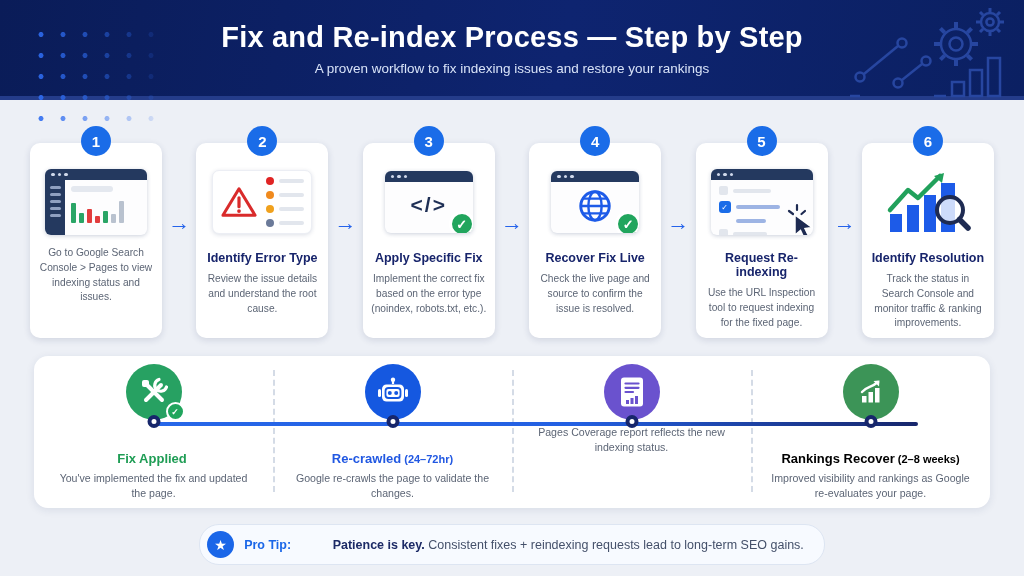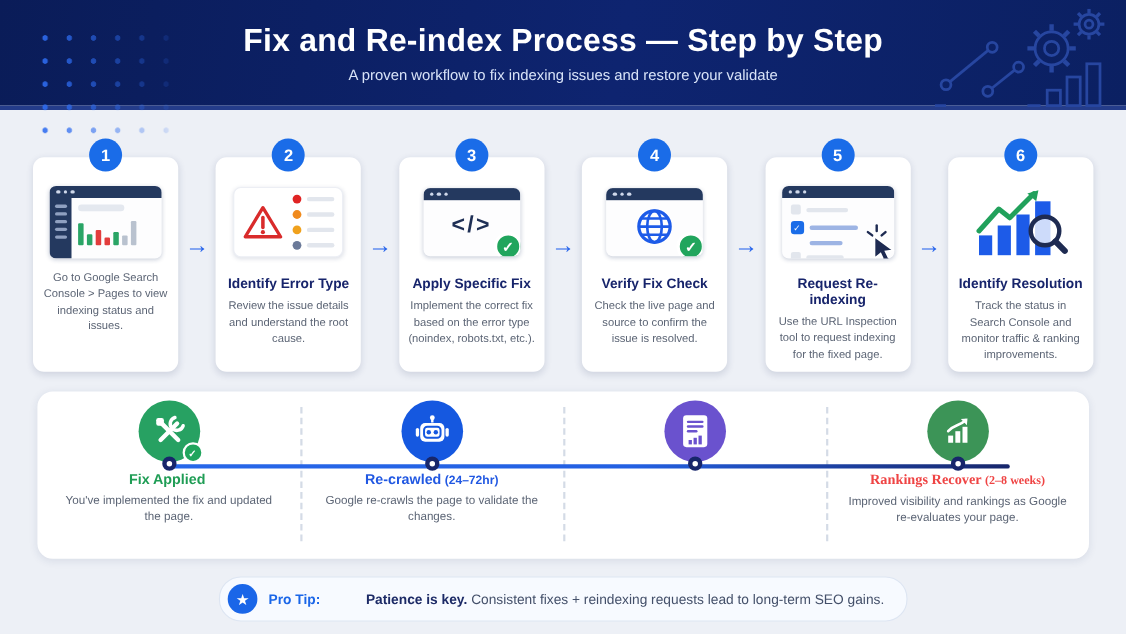--- a/index.html
+++ b/index.html
@@ -76,42 +76,42 @@
   .tl-cols { display:flex; height:100%; position:relative; z-index:2; }
   .tl-col { flex:1; display:flex; flex-direction:column; align-items:center; padding-top:8px; position:relative; }
   .tl-icon { width:56px; height:56px; border-radius:50%; display:flex; align-items:center; justify-content:center; position:relative; }
   .tl-icon.green { background:#27a162; } .tl-icon.blue { background:#1558e0; }
   .tl-icon.purple { background:#6a52ce; } .tl-icon.green2 { background:#3c9457; }
   .tl-minicheck { position:absolute; right:-3px; bottom:-1px; width:19px; height:19px; border-radius:50%;
                   background:#21a55d; border:2.5px solid #fff; color:#fff; font-size:9px; font-weight:bold;
                   display:flex; align-items:center; justify-content:center; }
   .tl-node { position:absolute; top:59px; left:50%; transform:translateX(-50%); width:13px; height:13px;
              border-radius:50%; background:#fff; border:4px solid #17266b; z-index:3; }
-  .tl-title { margin-top:8px; font-size:13px; font-weight:bold; }
+  .tl-title { margin-top:31px; font-size:13px; font-weight:bold; }
   .tl-title .dur { font-size:11px; font-weight:700; margin-left:3px; }
   .tl-title.c-green { color:#1f9d55; } .tl-title.c-blue { color:#2158e2; }
-  .tl-title.c-purple { color:#6a35c8; } .tl-title.c-green2 { color:#ef4444;font-family:Liberation Serif, serif; }
+  .tl-title.c-purple { color:#6a35c8; } .tl-title.c-green2 { color:#000000; }
   .tl-desc { margin-top:5px; font-size:10.6px; line-height:1.45; color:#5c6575; text-align:center; max-width:200px; }
 
   
   .protip { margin:16px auto 0; width:fit-content; display:flex; align-items:center; gap:10px;
             background:#f7faff; border:1.5px solid #dde5f2; border-radius:20px; padding:6px 20px 6px 7px; }
   .protip-star { width:27px; height:27px; border-radius:50%; background:#1a66e8; color:#fff; font-size:14px;
                  display:flex; align-items:center; justify-content:center; flex:0 0 auto; }
   .protip-text { font-size:12.5px; color:#44506a; }
   .protip-text .lbl { color:#1a66e8; font-weight:bold; }
   .protip-text .emp { color:#1c2a66; font-weight:bold;padding-left:38px; }
 </style>
 </head>
 <body>
 
 <div class="header">
   <div class="dots-pattern"></div>
   <div class="header-title">Fix and Re-index Process — Step by Step</div>
-  <div class="header-sub">A proven workflow to fix indexing issues and restore your validate</div>
+  <div class="header-sub">A proven workflow to fix indexing issues and restore your rankings</div>
   <div class="header-art">
     <svg width="170" height="92" viewBox="0 0 170 92" fill="none" stroke="#2746a0" stroke-width="2.5">
 
       <g>
         <circle cx="110" cy="36" r="15"></circle>
           <circle cx="110" cy="36" r="6.5"></circle>
         <g stroke-width="4">
           <line x1="110" y1="14" x2="110" y2="20"></line>
             <line x1="110" y1="52" x2="110" y2="58"></line>
           <line x1="88" y1="36" x2="94" y2="36"></line>
@@ -272,21 +272,21 @@
               <circle cx="18" cy="18" r="13.5" fill="none" stroke="#1d5be8" stroke-width="2.8"></circle>
               <ellipse cx="18" cy="18" rx="6.3" ry="13.5" fill="none" stroke="#1d5be8" stroke-width="2.3"></ellipse>
               <line x1="4.8" y1="18" x2="31.2" y2="18" stroke="#1d5be8" stroke-width="2.3"></line>
               <line x1="7" y1="11" x2="29" y2="11" stroke="#1d5be8" stroke-width="2"></line>
               <line x1="7" y1="25" x2="29" y2="25" stroke="#1d5be8" stroke-width="2"></line>
             </svg>
           </div>
           <div class="check-badge">✓</div>
         </div>
       </div>
-      <div class="step-title">Verify Fix Check</div>
+      <div class="step-title">Recover Fix Live</div>
       <div class="step-desc">Check the live page and source to confirm the issue is resolved.</div>
     </div>
   </div>
 
   <div class="arrow">→</div>
 
   <div class="step">
     <div class="step-num">5</div>
     <div class="step-card">
       <div class="step-icon-area">
@@ -398,20 +398,21 @@
           <rect x="4" y="2.5" width="22" height="29" rx="3" fill="#fff"></rect>
           <line x1="8.5" y1="8.5" x2="21.5" y2="8.5" stroke="#6a52ce" stroke-width="2.2" stroke-linecap="round"></line>
           <line x1="8.5" y1="12.8" x2="21.5" y2="12.8" stroke="#6a52ce" stroke-width="2.2" stroke-linecap="round"></line>
           <line x1="8.5" y1="17" x2="16" y2="17" stroke="#6a52ce" stroke-width="2.2" stroke-linecap="round"></line>
           <rect x="9" y="25" width="3" height="4" fill="#6a52ce"></rect>
           <rect x="13.5" y="23" width="3" height="6" fill="#6a52ce"></rect>
           <rect x="18" y="21" width="3" height="8" fill="#6a52ce"></rect>
         </svg>
       </div>
       <div class="tl-node"></div>
+      <div class="tl-desc">Pages Coverage report reflects the new indexing status.</div>
     </div>
 
     <div class="tl-col">
       <div class="tl-icon green2">
         <svg width="30" height="30" viewBox="0 0 30 30">
           <rect x="6" y="19" width="4.5" height="6.5" fill="#fff"></rect>
           <rect x="12.5" y="15" width="4.5" height="10.5" fill="#fff"></rect>
           <rect x="19" y="11" width="4.5" height="14.5" fill="#fff"></rect>
           <path d="M6 15 C11 9 15 11 22 5" fill="none" stroke="#fff" stroke-width="2.4" stroke-linecap="round"></path>
           <path d="M17.5 4 L23.5 3.5 L23 9.5 Z" fill="#fff"></path>

